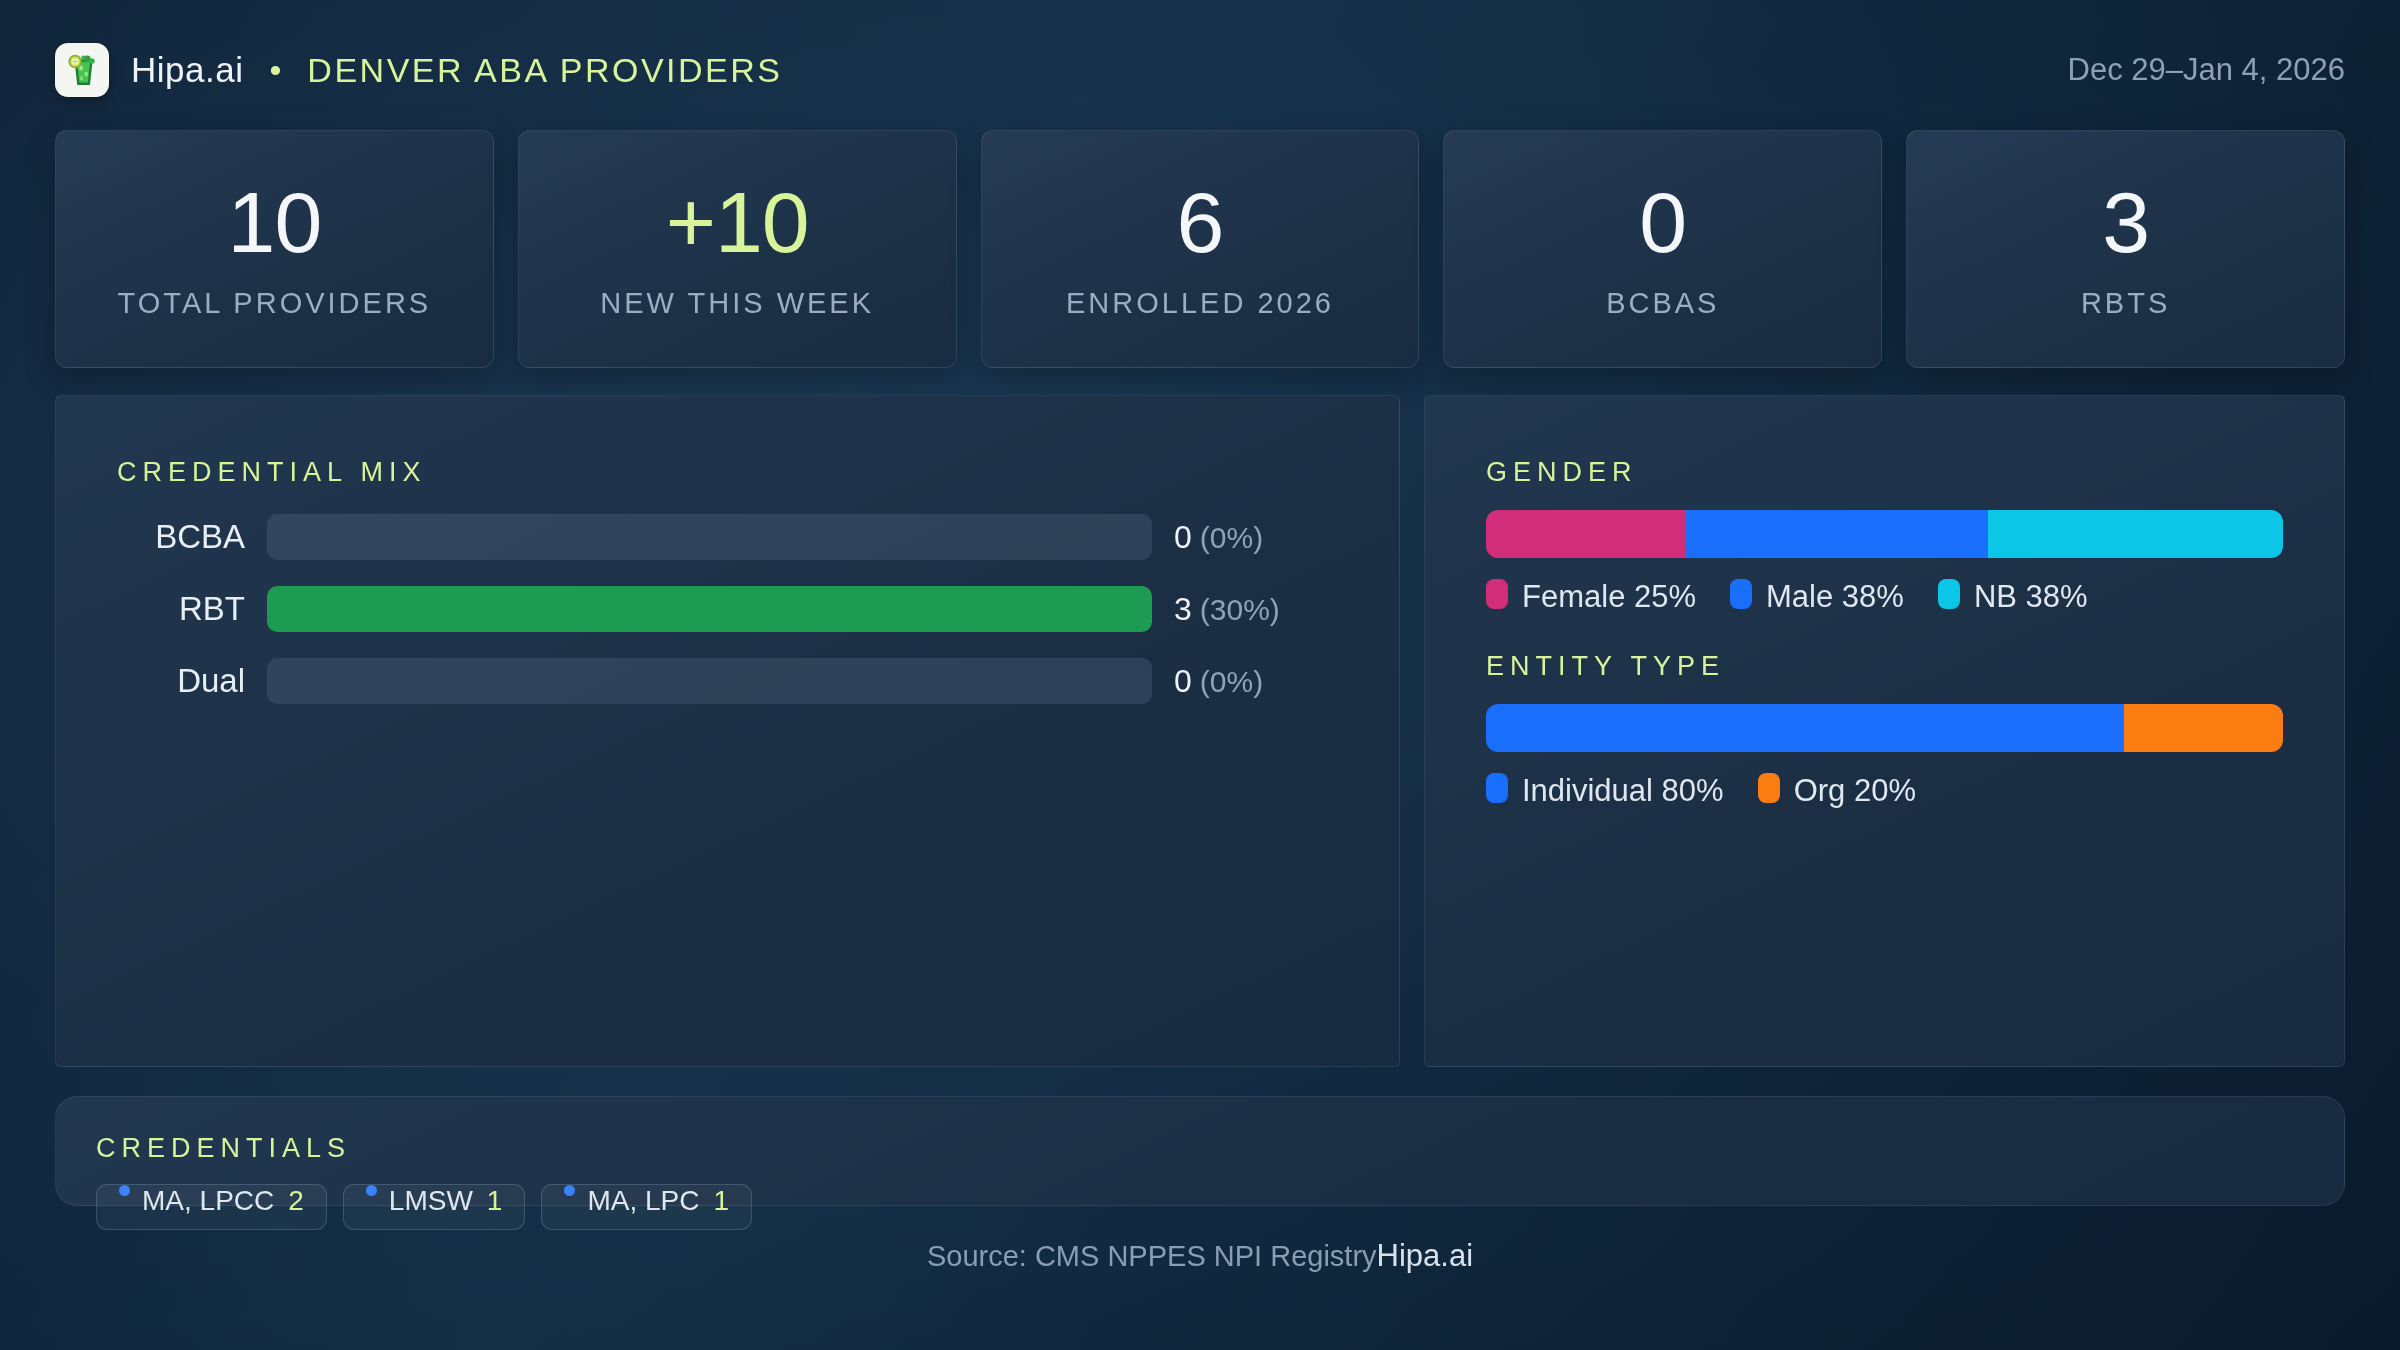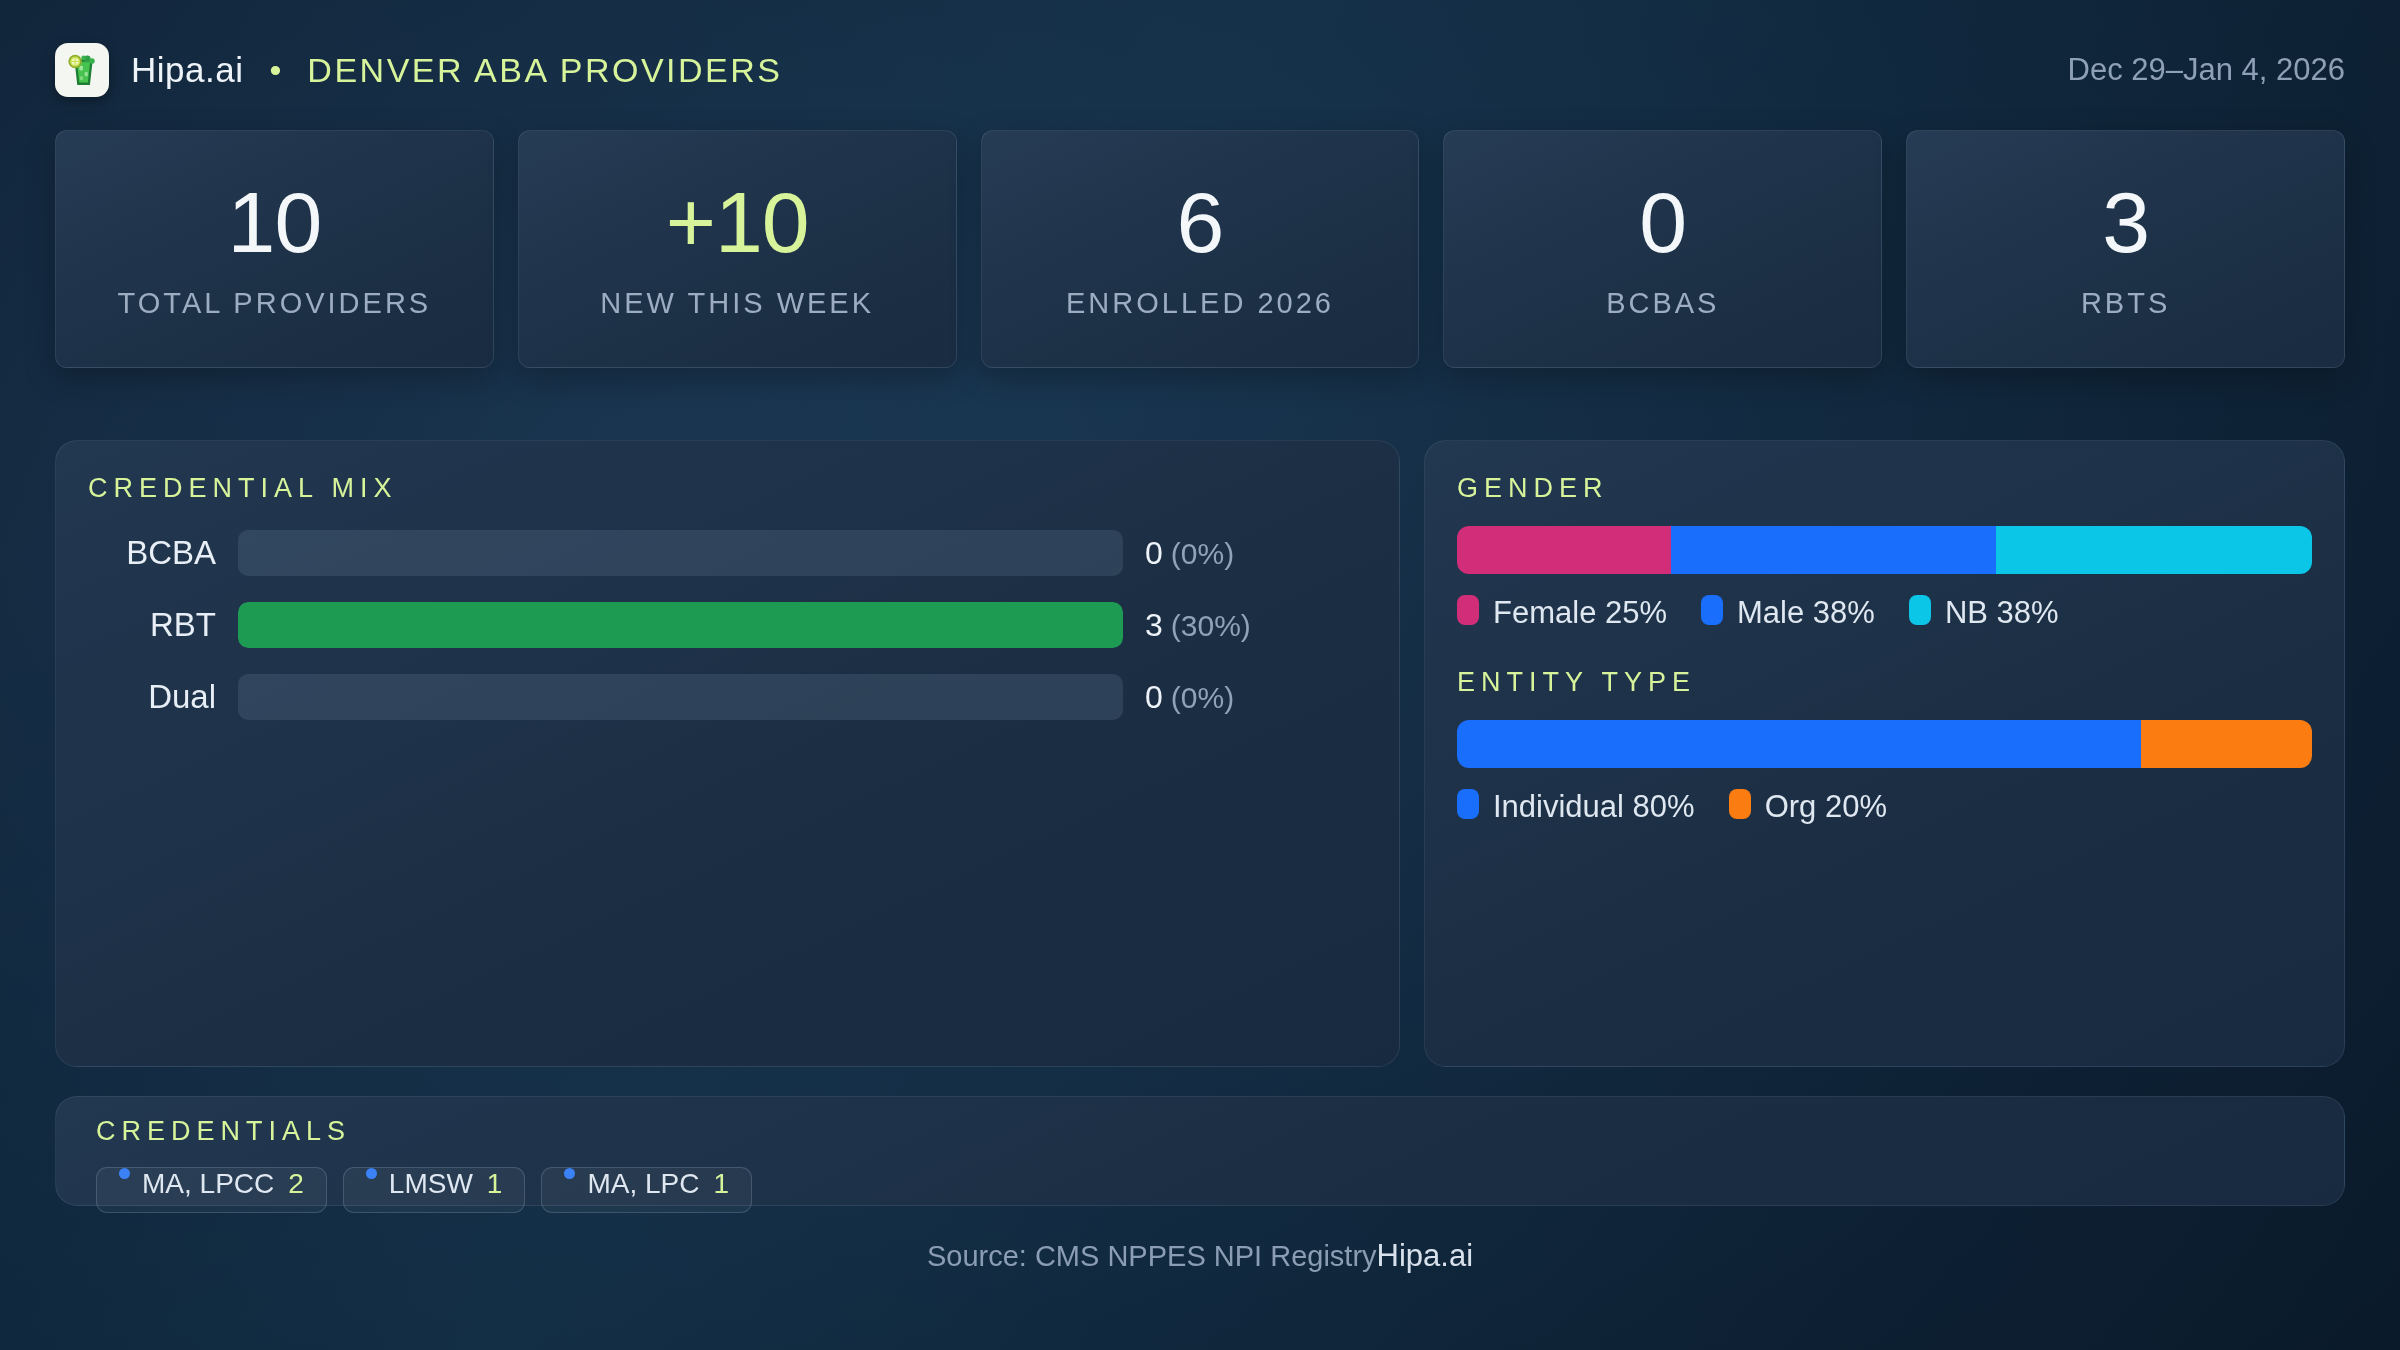--- a/index.html
+++ b/index.html
@@ -30,25 +30,24 @@
     border: 1px solid rgba(160,190,220,0.14);
     box-shadow: 0 10px 30px rgba(0,0,0,0.25);
     display: flex; flex-direction: column; align-items: center; justify-content: center; gap: 22px;
   }
   .card .num { font-size: 86px; font-weight: 400; color: #f4f7fa; letter-spacing: -1px; line-height: 1; }
   .card .lbl { font-size: 29px; color: #9cadc2; letter-spacing: 3px; }
 
   
   .main { display: flex; gap: 24px; height: 672px; margin-bottom: 29px; }
   .panel {
-    border-radius: 22px;
+    border-radius: 6px;
     background: linear-gradient(155deg, #223850 0%, #1b2e44 55%, #182a3f 100%);
     border: 1px solid rgba(160,190,220,0.12);
-    padding: 32px;
-    margin-top: 45px;
+    padding: 61px;
   }
   .panel h2 { font-size: 27px; font-weight: 400; color: #d7f49b; letter-spacing: 6px; margin-bottom: 22px; }
   .panel-left { width: 1345px; }
   .panel-right { flex: 1; }
 
   
   .bar-row { display: flex; align-items: center; height: 46px; margin-top: 26px; }
   .row-label { width: 150px; text-align: right; padding-right: 22px; font-size: 33px; color: #e8eef5; flex: none; }
   .track { width: 885px; height: 46px; border-radius: 10px; background: rgba(140,165,195,0.16); overflow: hidden; flex: none; }
   .fill { height: 100%; border-radius: 10px; }
@@ -59,21 +58,21 @@
   
   .stacked { display: flex; height: 48px; border-radius: 12px; overflow: hidden; margin-bottom: 21px; }
   .seg { height: 100%; }
   .legend { display: flex; gap: 34px; align-items: center; margin-bottom: 36px; }
   .legend-item { display: flex; align-items: flex-start; gap: 14px; }
   .swatch { width: 22px; height: 30px; border-radius: 8px; flex: none; }
   .legend-label { font-size: 31px; color: #dfe7f0; }
   .panel-right h2.second { margin-top: 6px; }
 
   
-  .panel-creds { height: 110px; padding: 19px 40px; border-radius: 22px;
+  .panel-creds { height: 110px; padding: 36px 40px; border-radius: 22px;
     background: linear-gradient(155deg, #223850 0%, #1b2e44 55%, #182a3f 100%);
     border: 1px solid rgba(160,190,220,0.12); }
   .chips { display: flex; gap: 16px; margin-top: 20px; }
   .chip { display: flex; align-items: flex-start; gap: 12px; height: 46px; padding: 0 22px; border-radius: 11px;
     background: rgba(255,255,255,0.045); border: 1px solid rgba(170,195,220,0.22); }
   .chip-dot { width: 11px; height: 11px; border-radius: 50%; background: #3b82f6; flex: none; }
   .chip-label { font-size: 28px; color: #dfe7f0; }
   .chip-count { font-size: 28px; color: #d7f49b; margin-left: 2px; }
 
   

